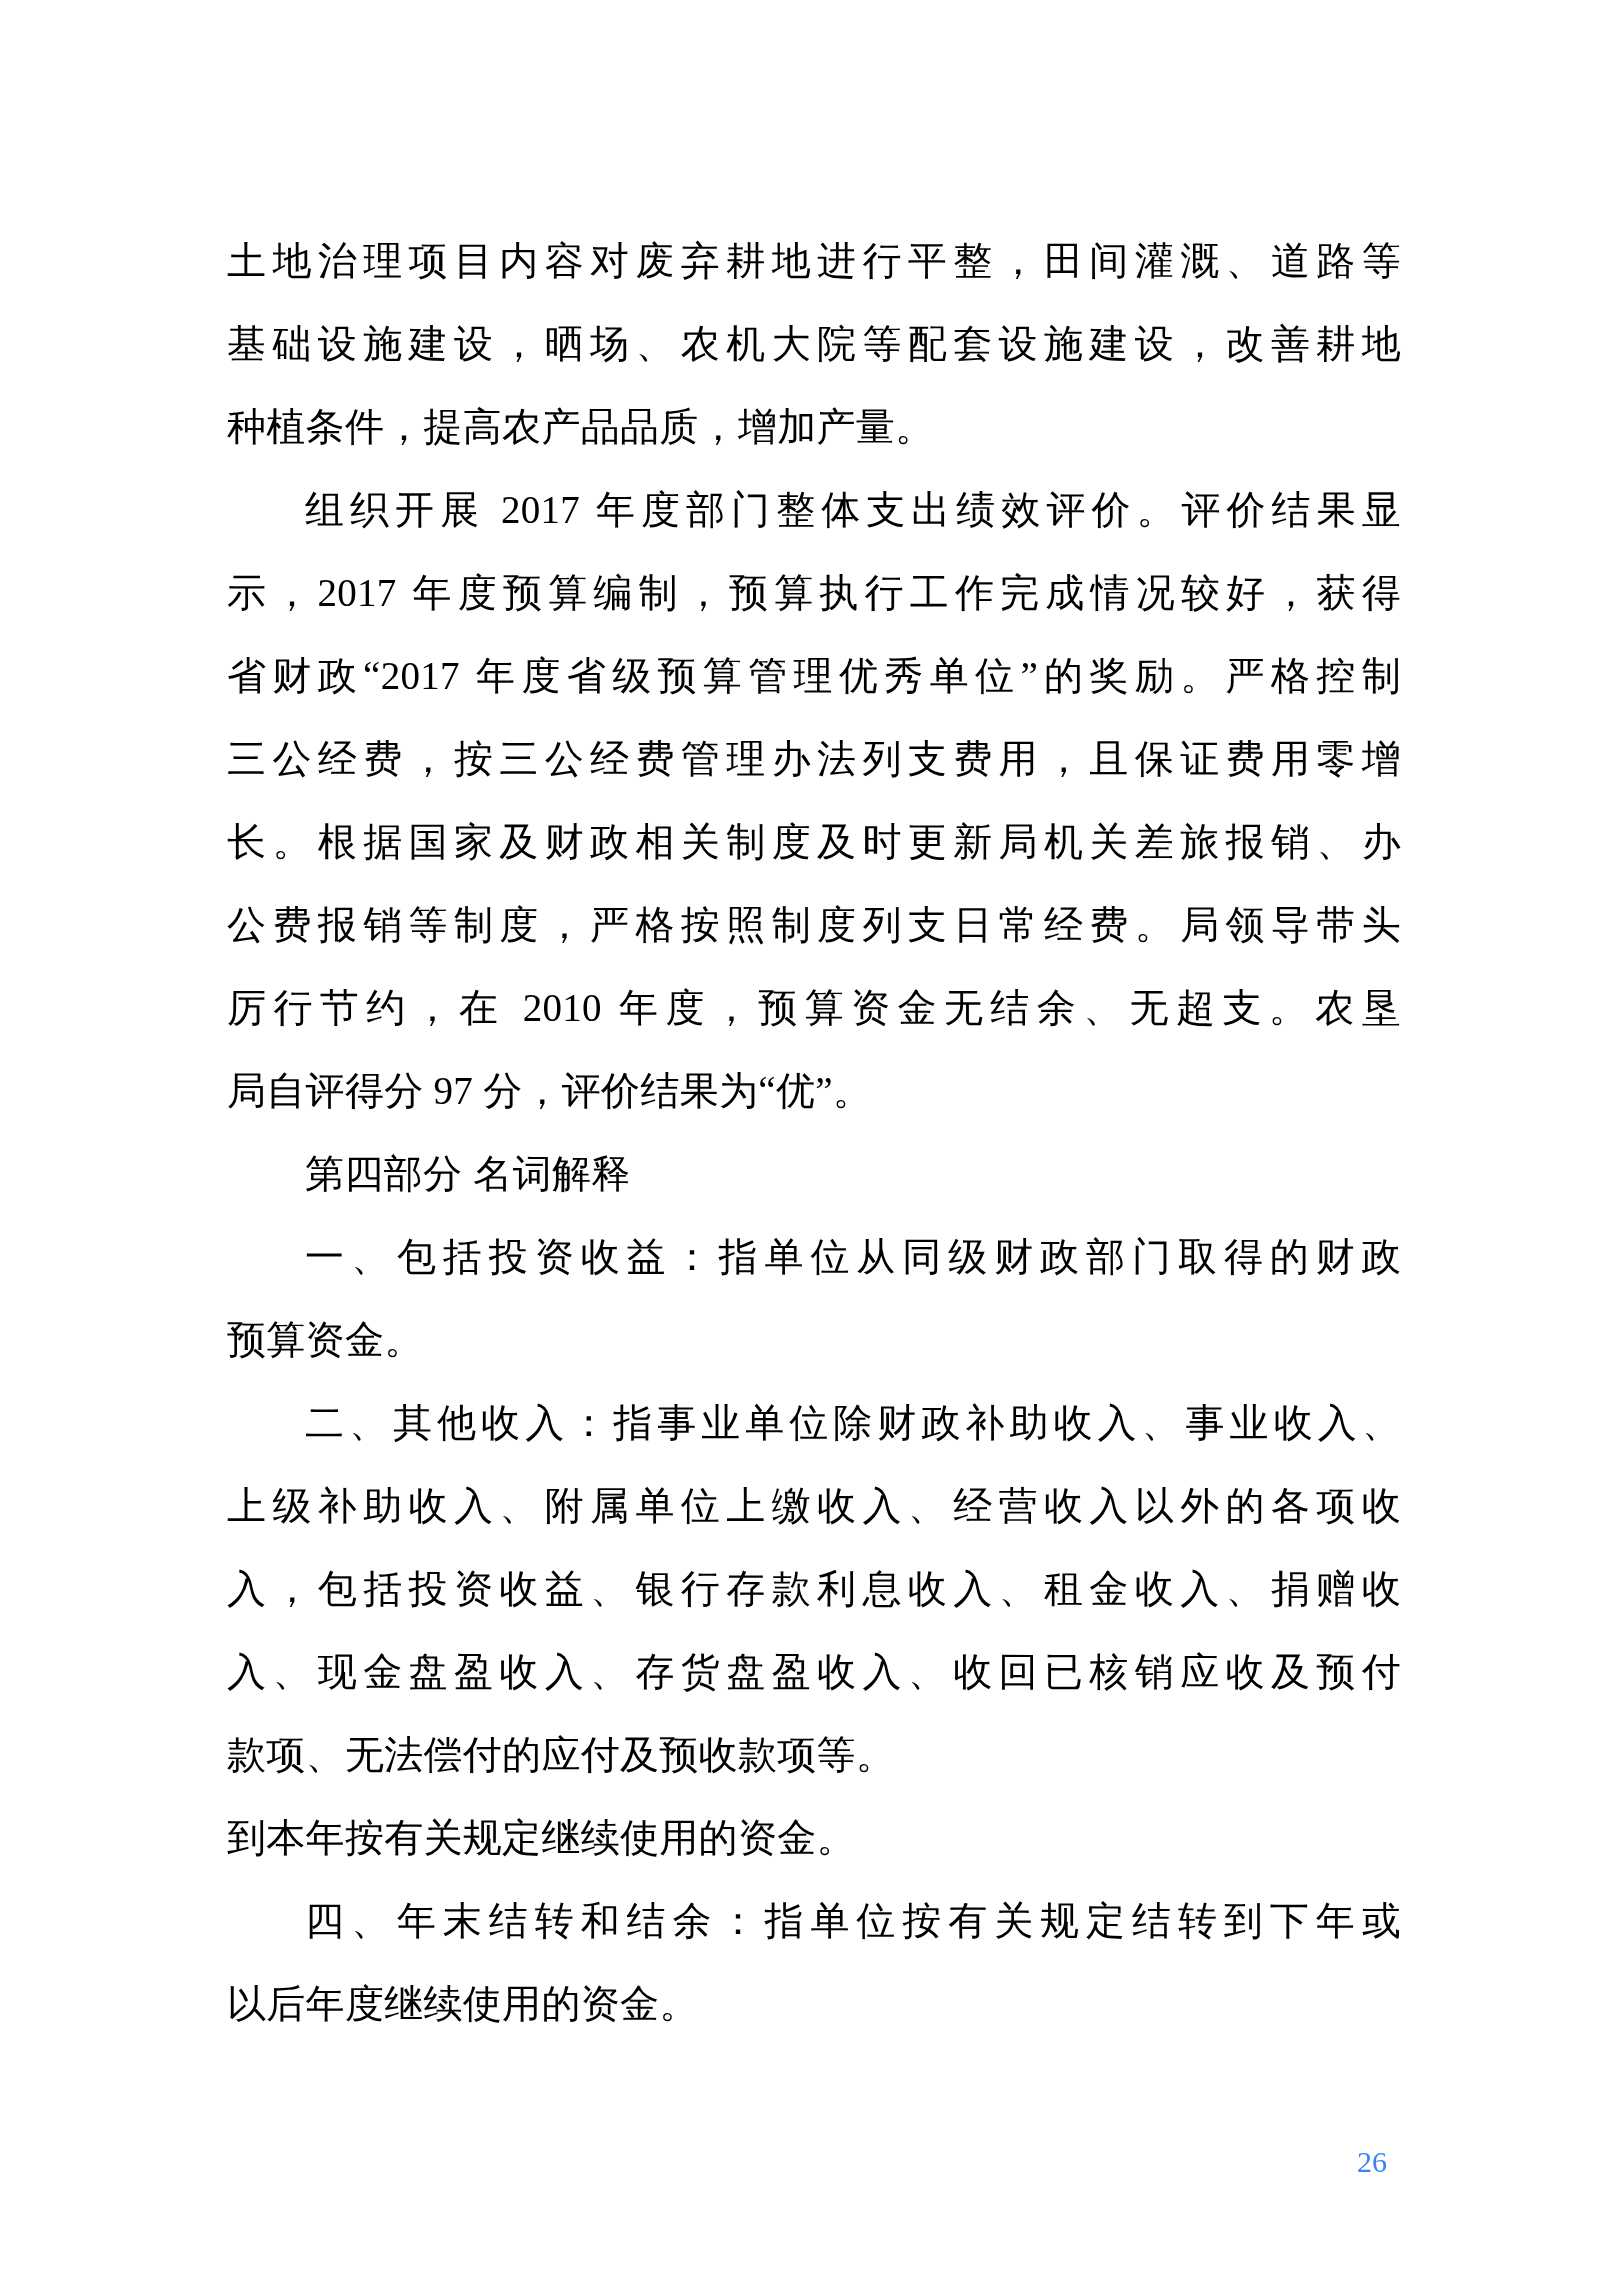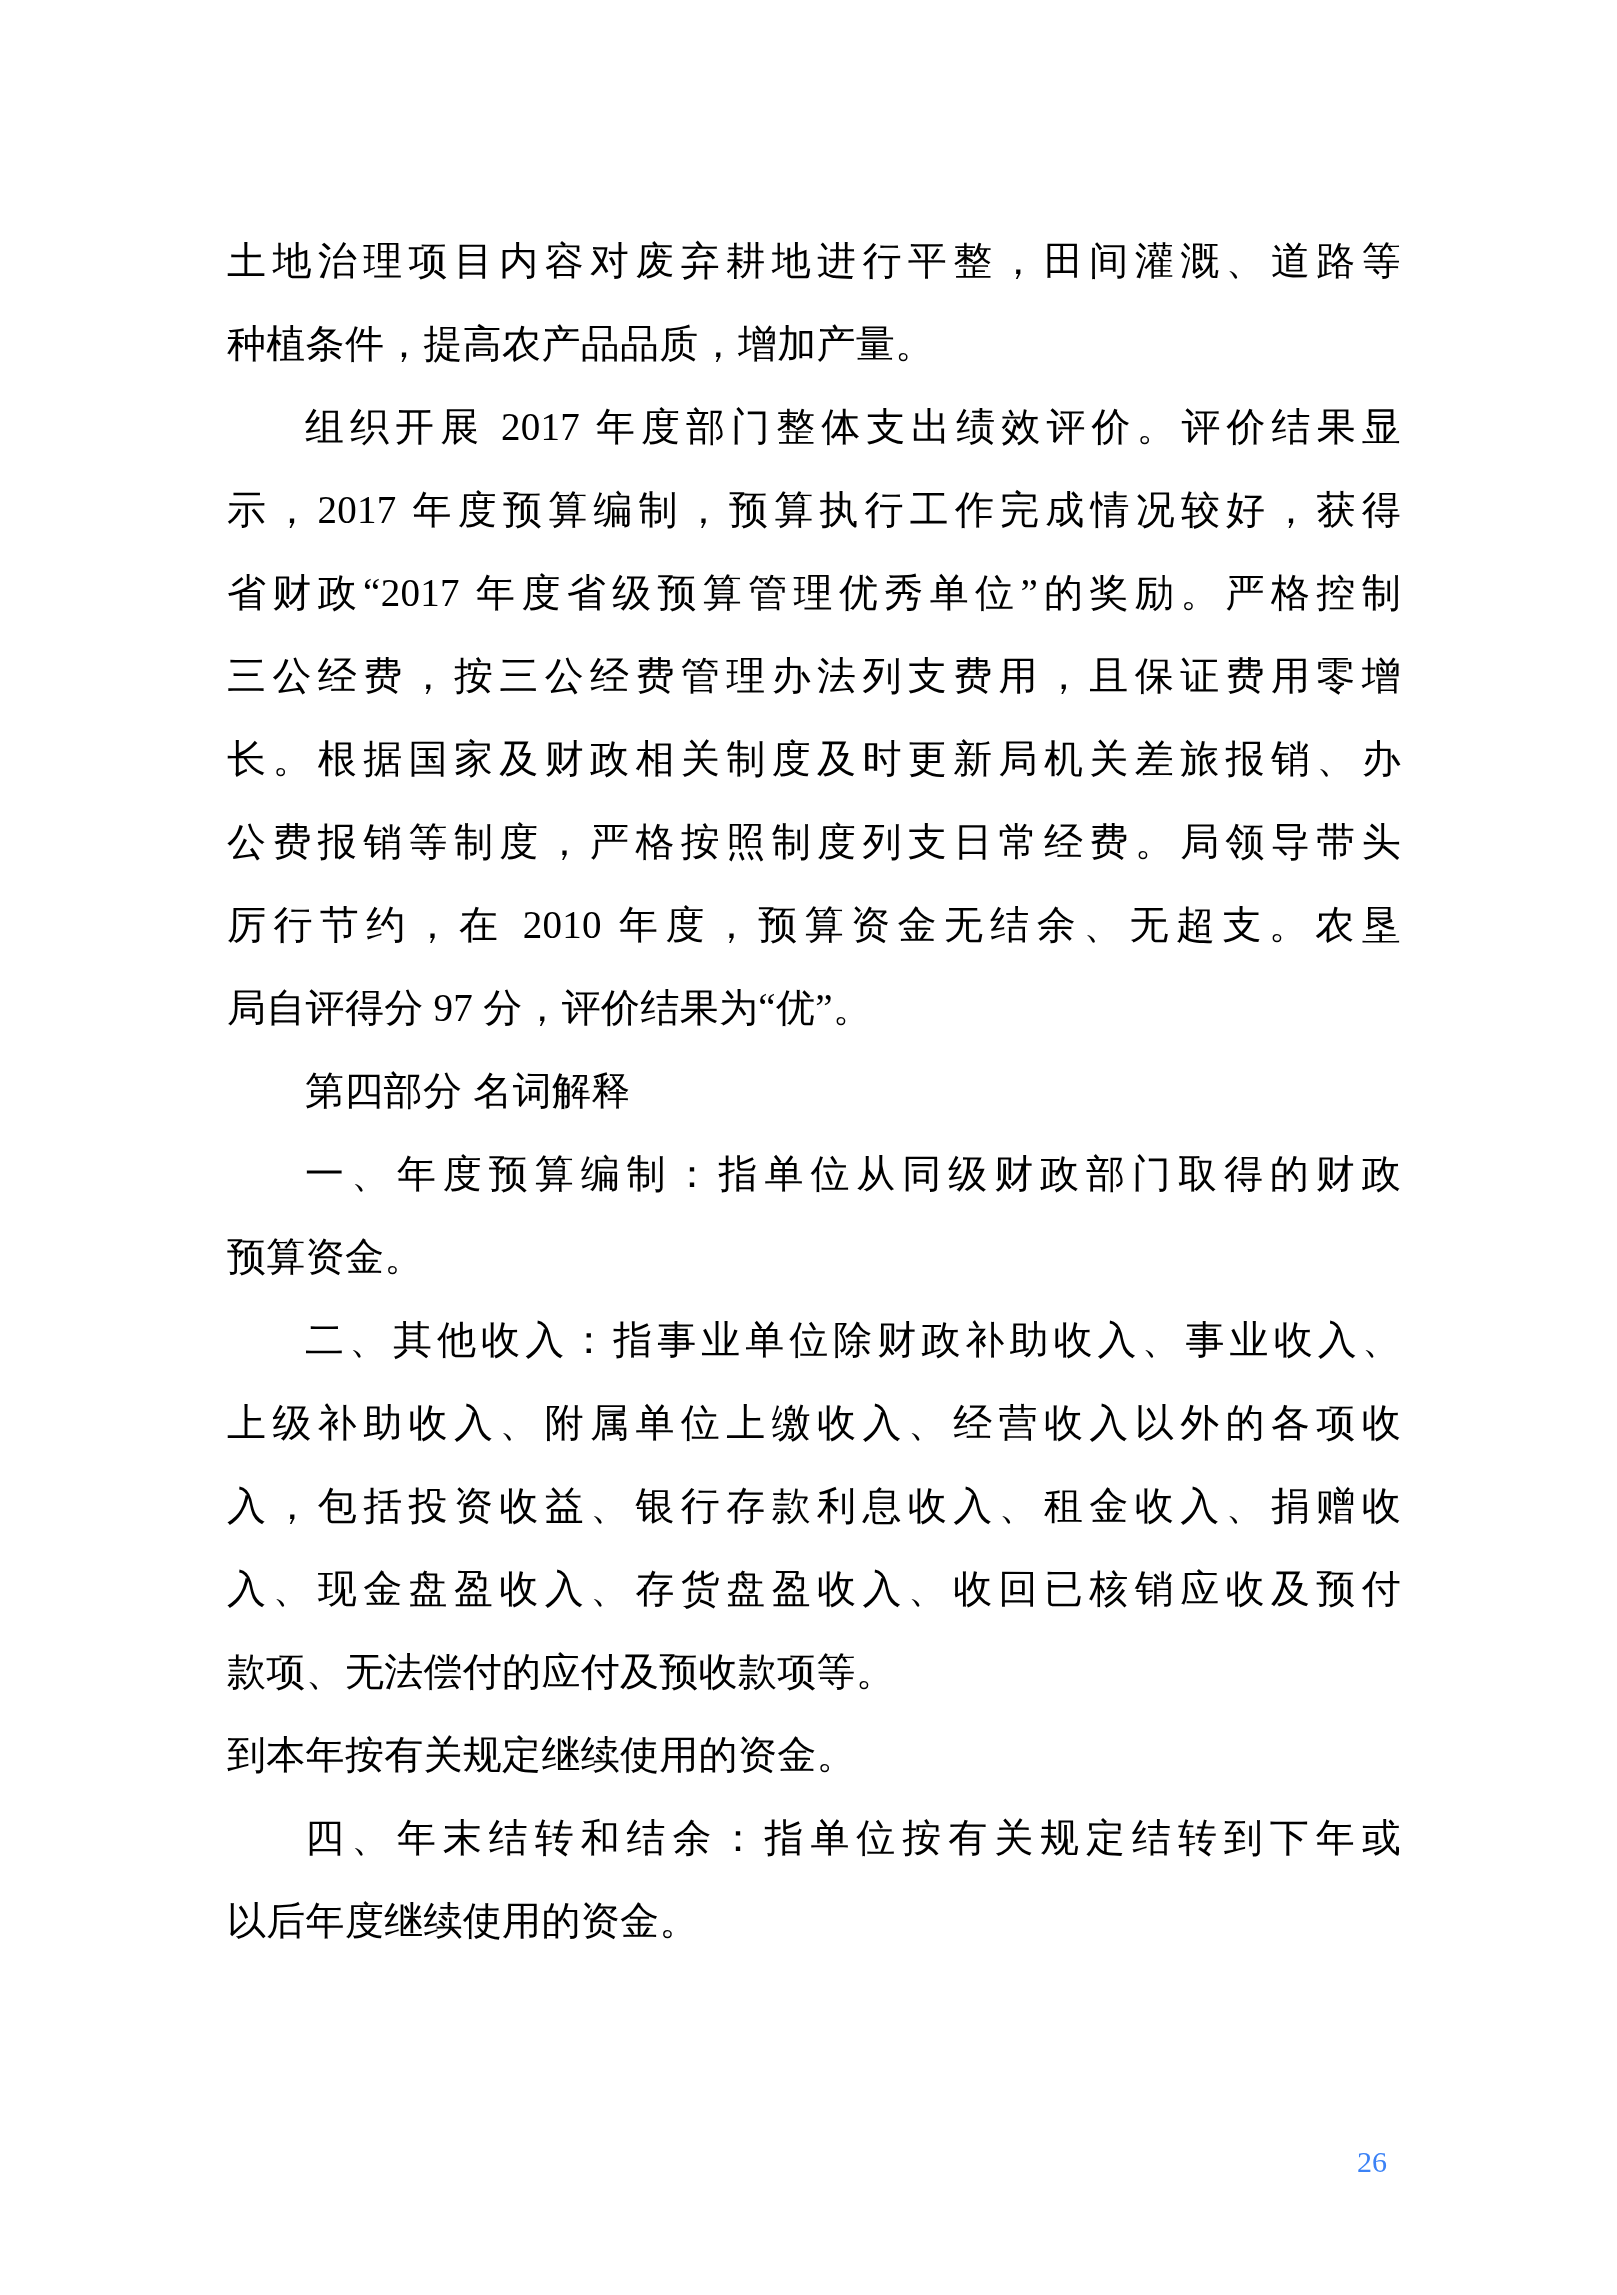--- a/index.html
+++ b/index.html
@@ -46,31 +46,32 @@
     font-family: "Liberation Serif", "DejaVu Serif", serif;
     color: #3b82f6;
   }
 </style>
 </head>
 <body>
 
 <div class="page">
   <div class="content">
       <div class="line"><span class="run-normal">土地治理项目内容对废弃耕地进行平整，田间灌溉、道路等</span></div>
+      <div class="line"><span class="run-normal">基础设施建设，晒场、农机大院等配套设施建设，改善耕地</span></div>
       <div class="line last"><span class="run-normal">种植条件，提高农产品品质，增加产量。</span></div>
       <div class="line indent"><span class="run-normal">组织开展 2017 年度部门整体支出绩效评价。评价结果显</span></div>
       <div class="line"><span class="run-normal">示，2017 年度预算编制，预算执行工作完成情况较好，获得</span></div>
       <div class="line"><span class="run-normal">省财政“2017 年度省级预算管理优秀单位”的奖励。严格控制</span></div>
       <div class="line"><span class="run-normal">三公经费，按三公经费管理办法列支费用，且保证费用零增</span></div>
       <div class="line"><span class="run-normal">长。根据国家及财政相关制度及时更新局机关差旅报销、办</span></div>
       <div class="line"><span class="run-normal">公费报销等制度，严格按照制度列支日常经费。局领导带头</span></div>
       <div class="line"><span class="run-normal">厉行节约，在 2010 年度，预算资金无结余、无超支。农垦</span></div>
       <div class="line last"><span class="run-normal">局自评得分 97 分，评价结果为“优”。</span></div>
       <div class="line indent last"><span class="run-bold">第四部分 名词解释</span></div>
-      <div class="line indent"><span class="run-bold">一、年度预算编制：</span><span class="run-normal">指单位从同级财政部门取得的财政</span></div>
+      <div class="line indent"><span class="run-bold">一、包括投资收益：</span><span class="run-normal">指单位从同级财政部门取得的财政</span></div>
       <div class="line last"><span class="run-normal">预算资金。</span></div>
       <div class="line indent"><span class="run-bold">二、其他收入：</span><span class="run-normal">指事业单位除财政补助收入、事业收入、</span></div>
       <div class="line"><span class="run-normal">上级补助收入、附属单位上缴收入、经营收入以外的各项收</span></div>
       <div class="line"><span class="run-normal">入，包括投资收益、银行存款利息收入、租金收入、捐赠收</span></div>
       <div class="line"><span class="run-normal">入、现金盘盈收入、存货盘盈收入、收回已核销应收及预付</span></div>
       <div class="line last"><span class="run-normal">款项、无法偿付的应付及预收款项等。</span></div>
       <div class="line last"><span class="run-normal">到本年按有关规定继续使用的资金。</span></div>
       <div class="line indent"><span class="run-bold">四、年末结转和结余：</span><span class="run-normal">指单位按有关规定结转到下年或</span></div>
       <div class="line last"><span class="run-normal">以后年度继续使用的资金。</span></div>
     </div>

